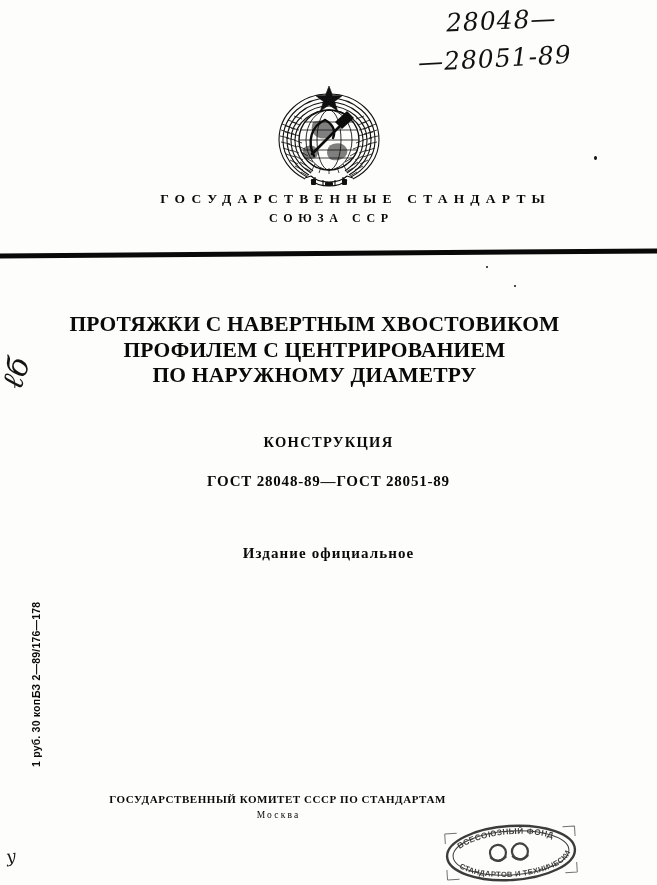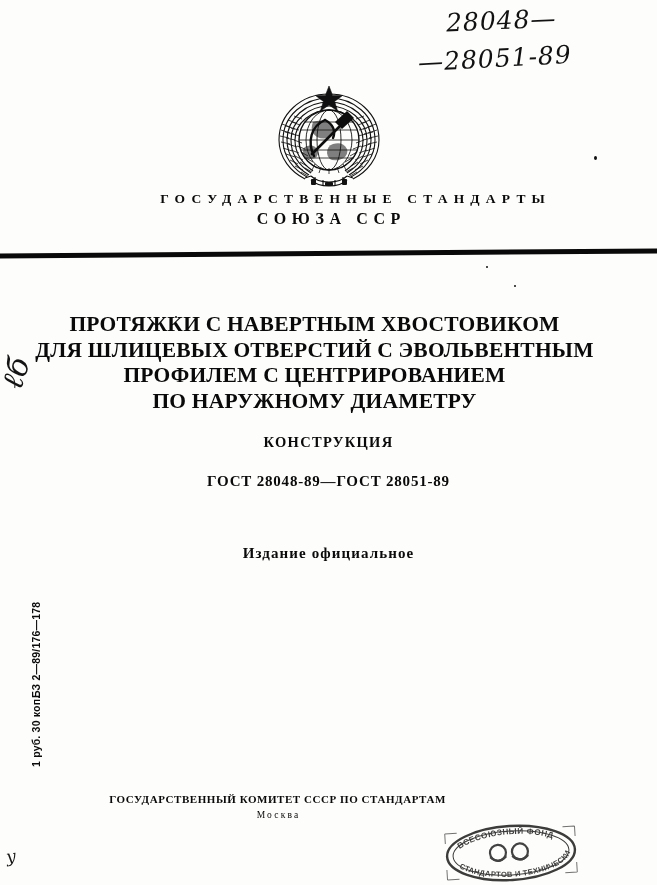--- a/index.html
+++ b/index.html
@@ -70,21 +70,21 @@
     font-weight: bold;
     font-size: 13.5px;
     letter-spacing: 6.2px;
     text-indent: 6.2px;
     line-height: 17px;
     padding-left: 48px;
   }
   .masthead-line2 {
     font-family: "Liberation Serif", serif;
     font-weight: bold;
-    font-size: 16px;
+    font-size: 12px;
     letter-spacing: 5.6px;
     text-indent: 5.6px;
     line-height: 17px;
     margin-top: 3px;
     text-align: center;
   }
 
   
   #rule {
     position: absolute;
@@ -317,21 +317,20 @@
     <div class="masthead-line1">ГОСУДАРСТВЕННЫЕ  СТАНДАРТЫ</div>
     <div class="masthead-line2">СОЮЗА  ССР</div>
   </div>
 
   <div id="rule"></div>
 
   <div id="edge-mark">ℓб</div>
 
   <div id="title-block">
     <div class="title-line">ПРОТЯЖКИ С НАВЕРТНЫМ ХВОСТОВИКОМ</div>
-    <div class="title-line">ДЛЯ ШЛИЦЕВЫХ ОТВЕРСТИЙ С ЭВОЛЬВЕНТНЫМ</div>
     <div class="title-line">ПРОФИЛЕМ С ЦЕНТРИРОВАНИЕМ</div>
     <div class="title-line">ПО НАРУЖНОМУ ДИАМЕТРУ</div>
   </div>
 
   <div id="subtitle">КОНСТРУКЦИЯ</div>
 
   <div id="gost-numbers">ГОСТ 28048-89—ГОСТ 28051-89</div>
 
   <div id="official-edition">Издание официальное</div>
 

